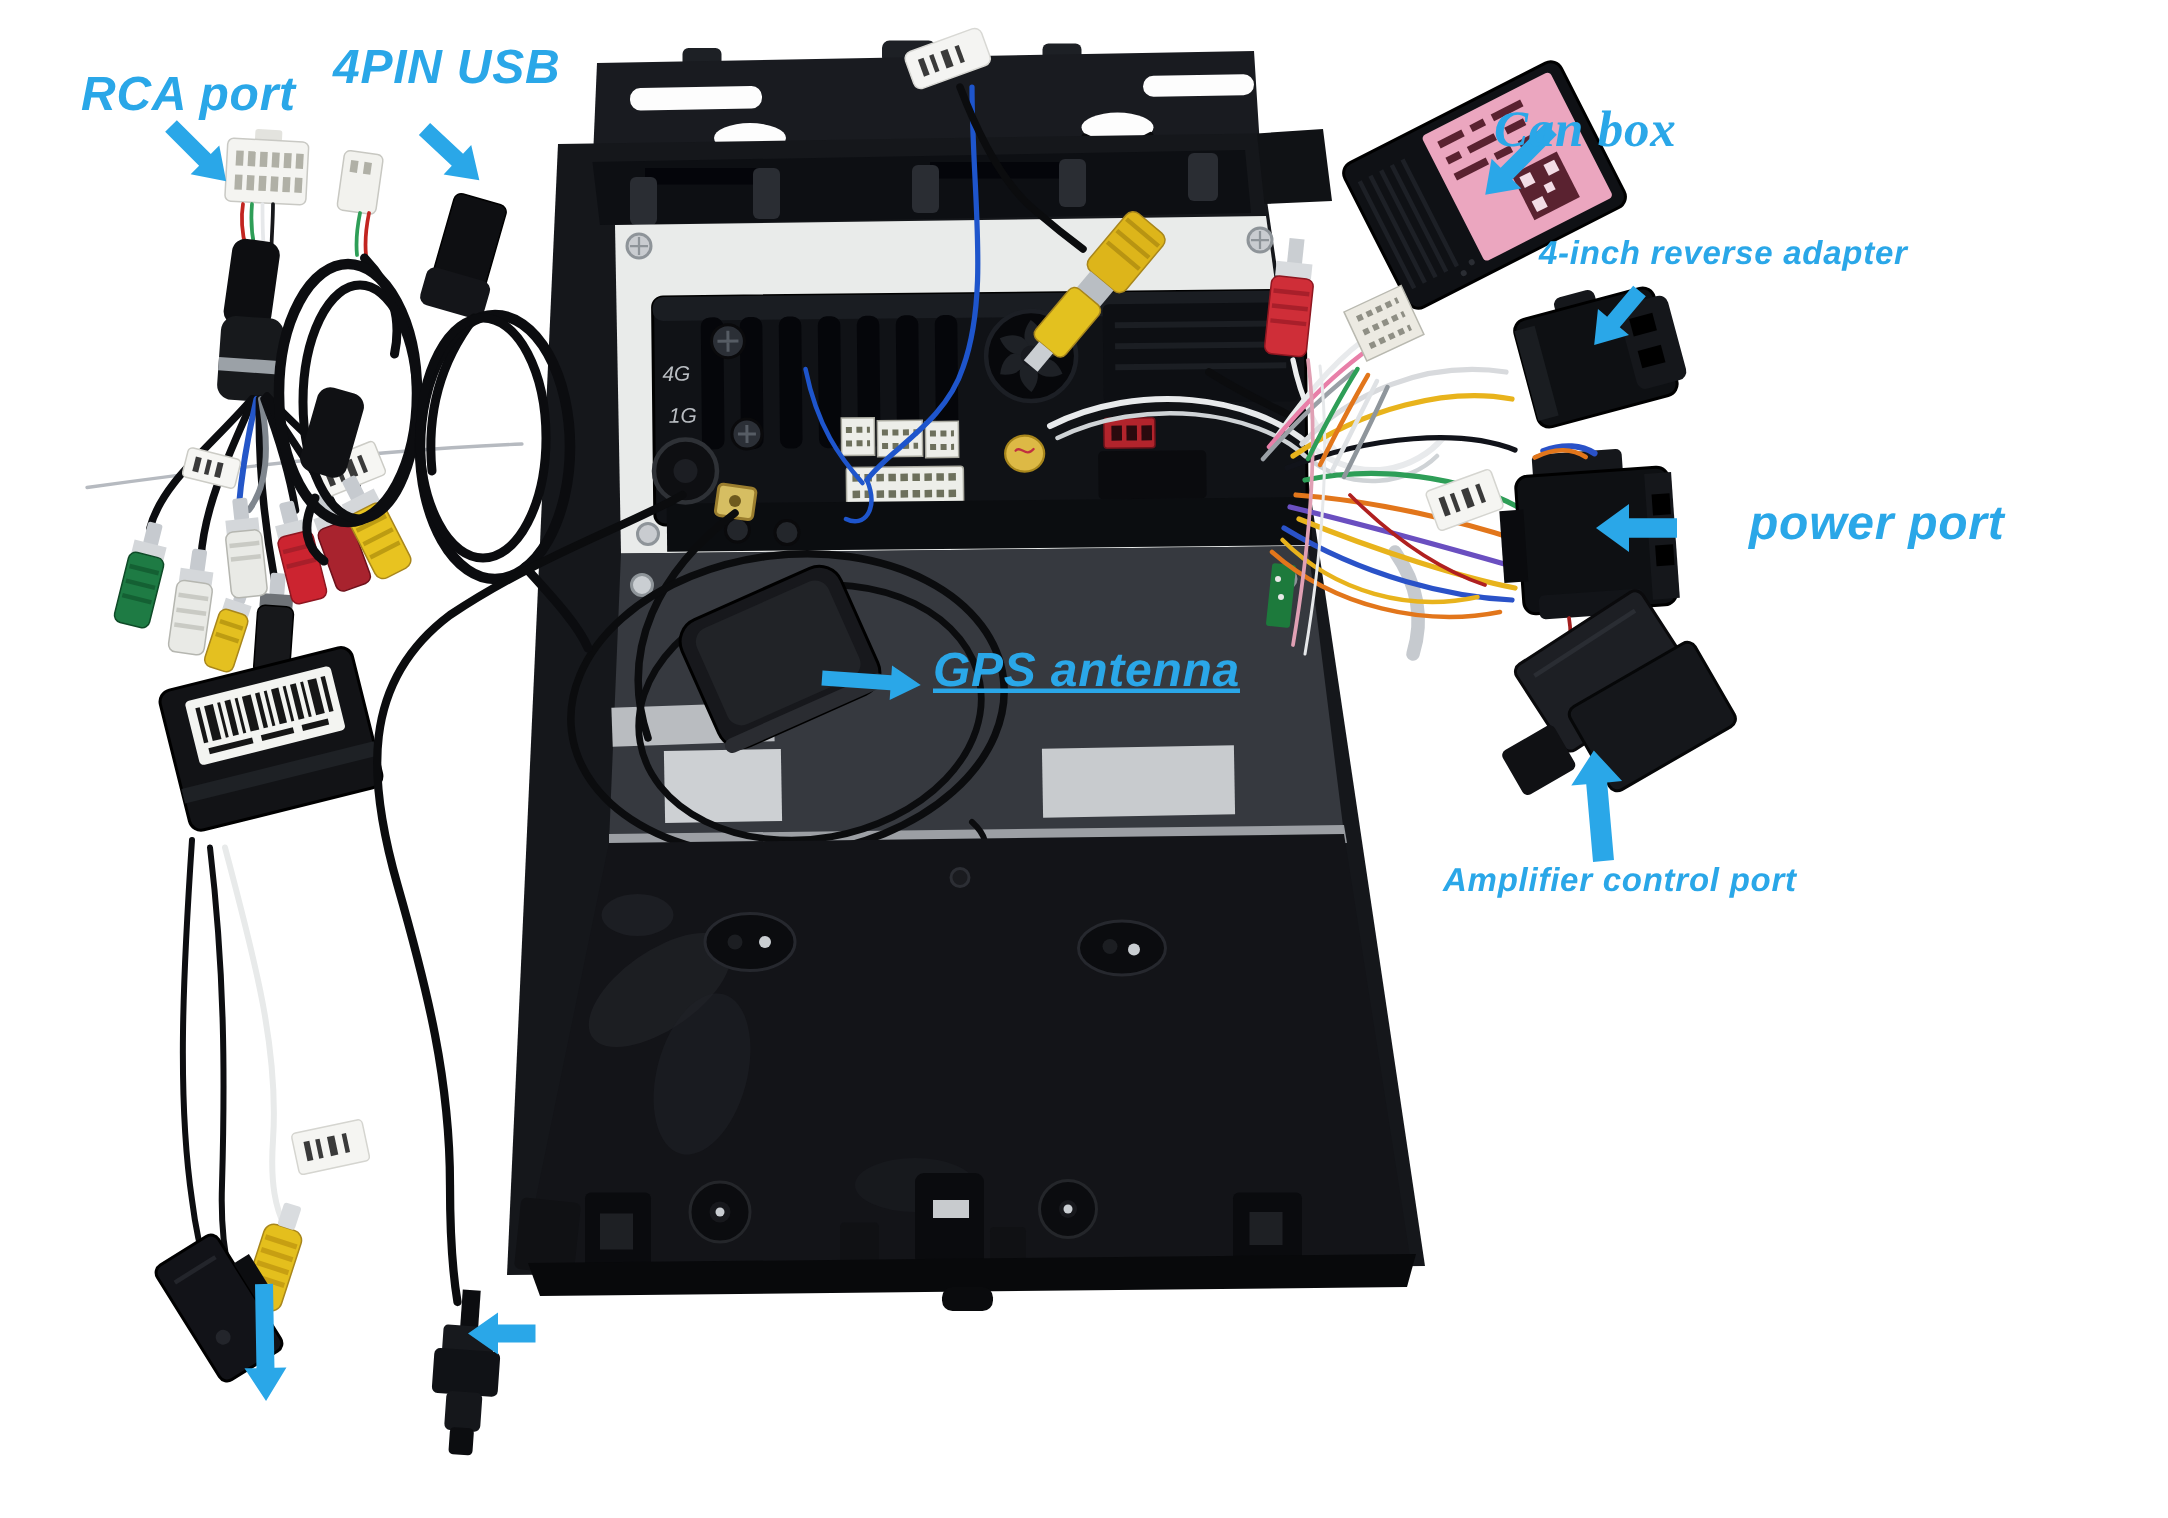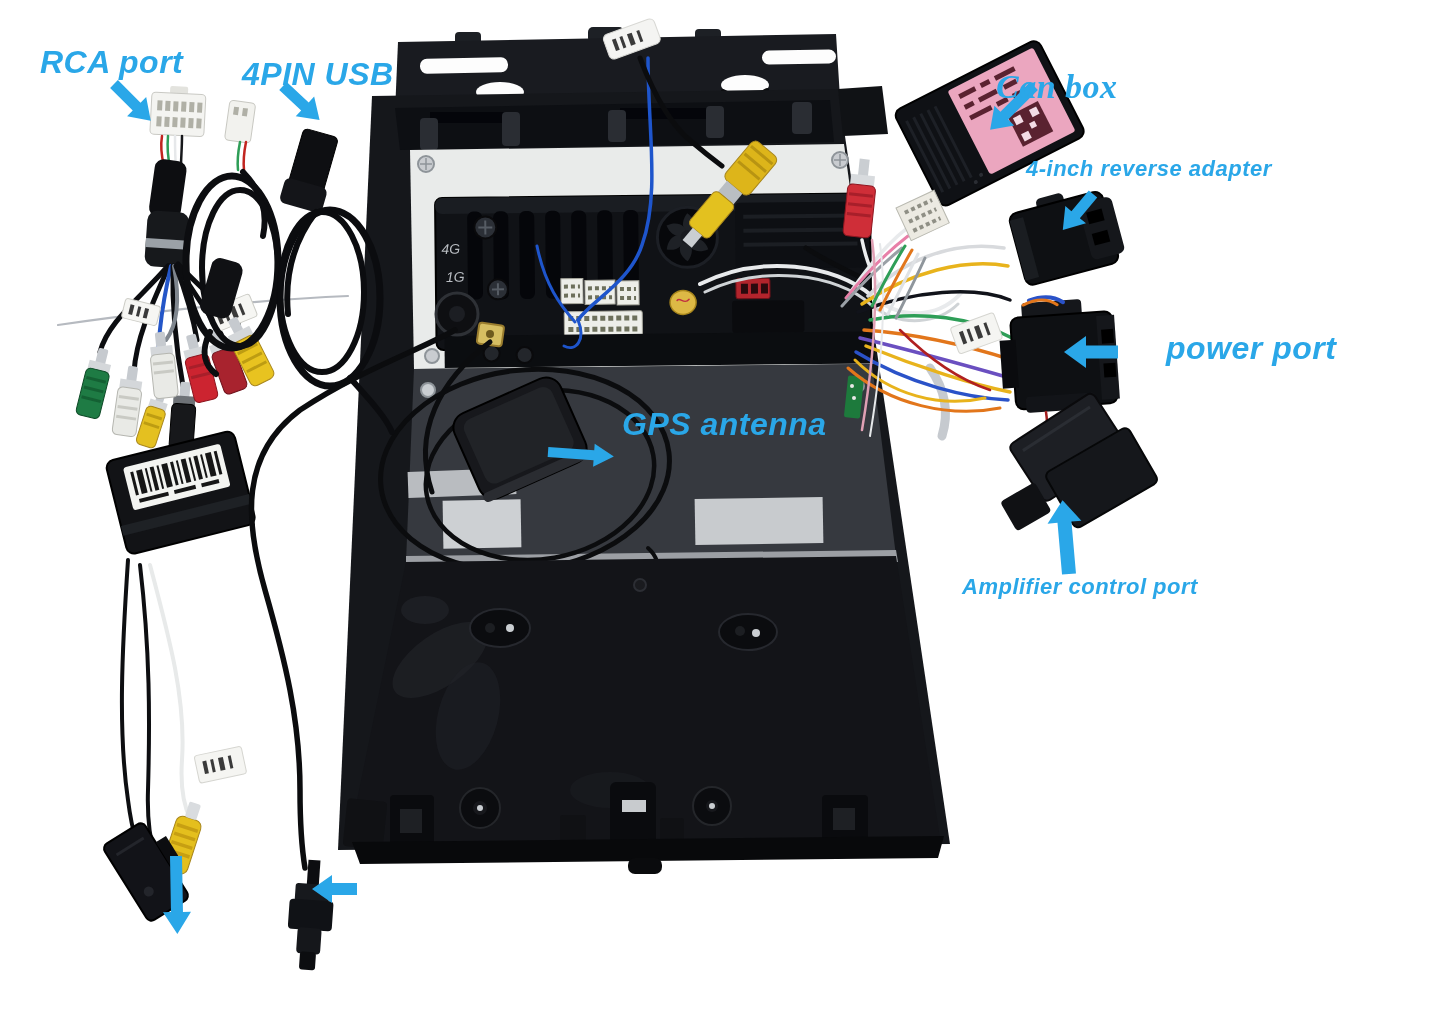--- a/index.html
+++ b/index.html
@@ -505,21 +505,21 @@
     <polygon class="arrow" points="0,-5.5 42,-5.5 42,-14 62,0 42,14 42,5.5 0,5.5" transform="translate(1034,86) rotate(135)"></polygon>
     <polygon class="arrow" points="0,-5.5 27,-5.5 27,-13.5 47,0 27,13.5 27,5.5 0,5.5" transform="translate(1093,194) rotate(130)"></polygon>
     <polygon class="arrow" points="0,-6.5 32,-6.5 32,-16 54,0 32,16 32,6.5 0,6.5" transform="translate(1118,352) rotate(180)"></polygon>
     <polygon class="arrow" points="0,-5 46,-5 46,-11.5 66,0 46,11.5 46,5 0,5" transform="translate(548,452) rotate(4)"></polygon>
     <polygon class="arrow" points="0,-7 52,-7 52,-17 74,0 52,17 52,7 0,7" transform="translate(1069,574) rotate(-95)"></polygon>
     <polygon class="arrow" points="0,-6 25,-6 25,-14 45,0 25,14 25,6 0,6" transform="translate(357,889) rotate(180)"></polygon>
     <polygon class="arrow" points="0,-6 56,-6 56,-14 78,0 56,14 56,6 0,6" transform="translate(176,856) rotate(89)"></polygon>
   </g>
 </svg>
 
-  <div class="callout fs32" style="left:40px;  top:46px;">RCA port</div>
-  <div class="callout fs32" style="left:222px; top:58px;margin-left:20px;">4PIN USB</div>
+  <div class="callout fs32" style="left:54px;  top:46px;">RCA port</div>
+  <div class="callout fs32" style="left:222px; top:28px;">4PIN USB</div>
   <div class="callout fs34" style="left:996px;top:70px;font-family:Liberation Serif, serif;">Can box</div>
   <div class="callout fs30" style="left:1026px;top:158px;">4-inch reverse adapter</div>
   <div class="callout fs32" style="left:1120px;top:332px;margin-left:46px;">power port</div>
-  <div class="callout fs32" style="left:622px; top:408px;">GPS antenna</div>
+  <div class="callout fs32" style="left:622px; top:430px;text-decoration:underline;">GPS antenna</div>
   <div class="callout fs30" style="left:962px; top:576px;text-align:right;">Amplifier control port</div>
 
 </div>
 
 </body></html>

